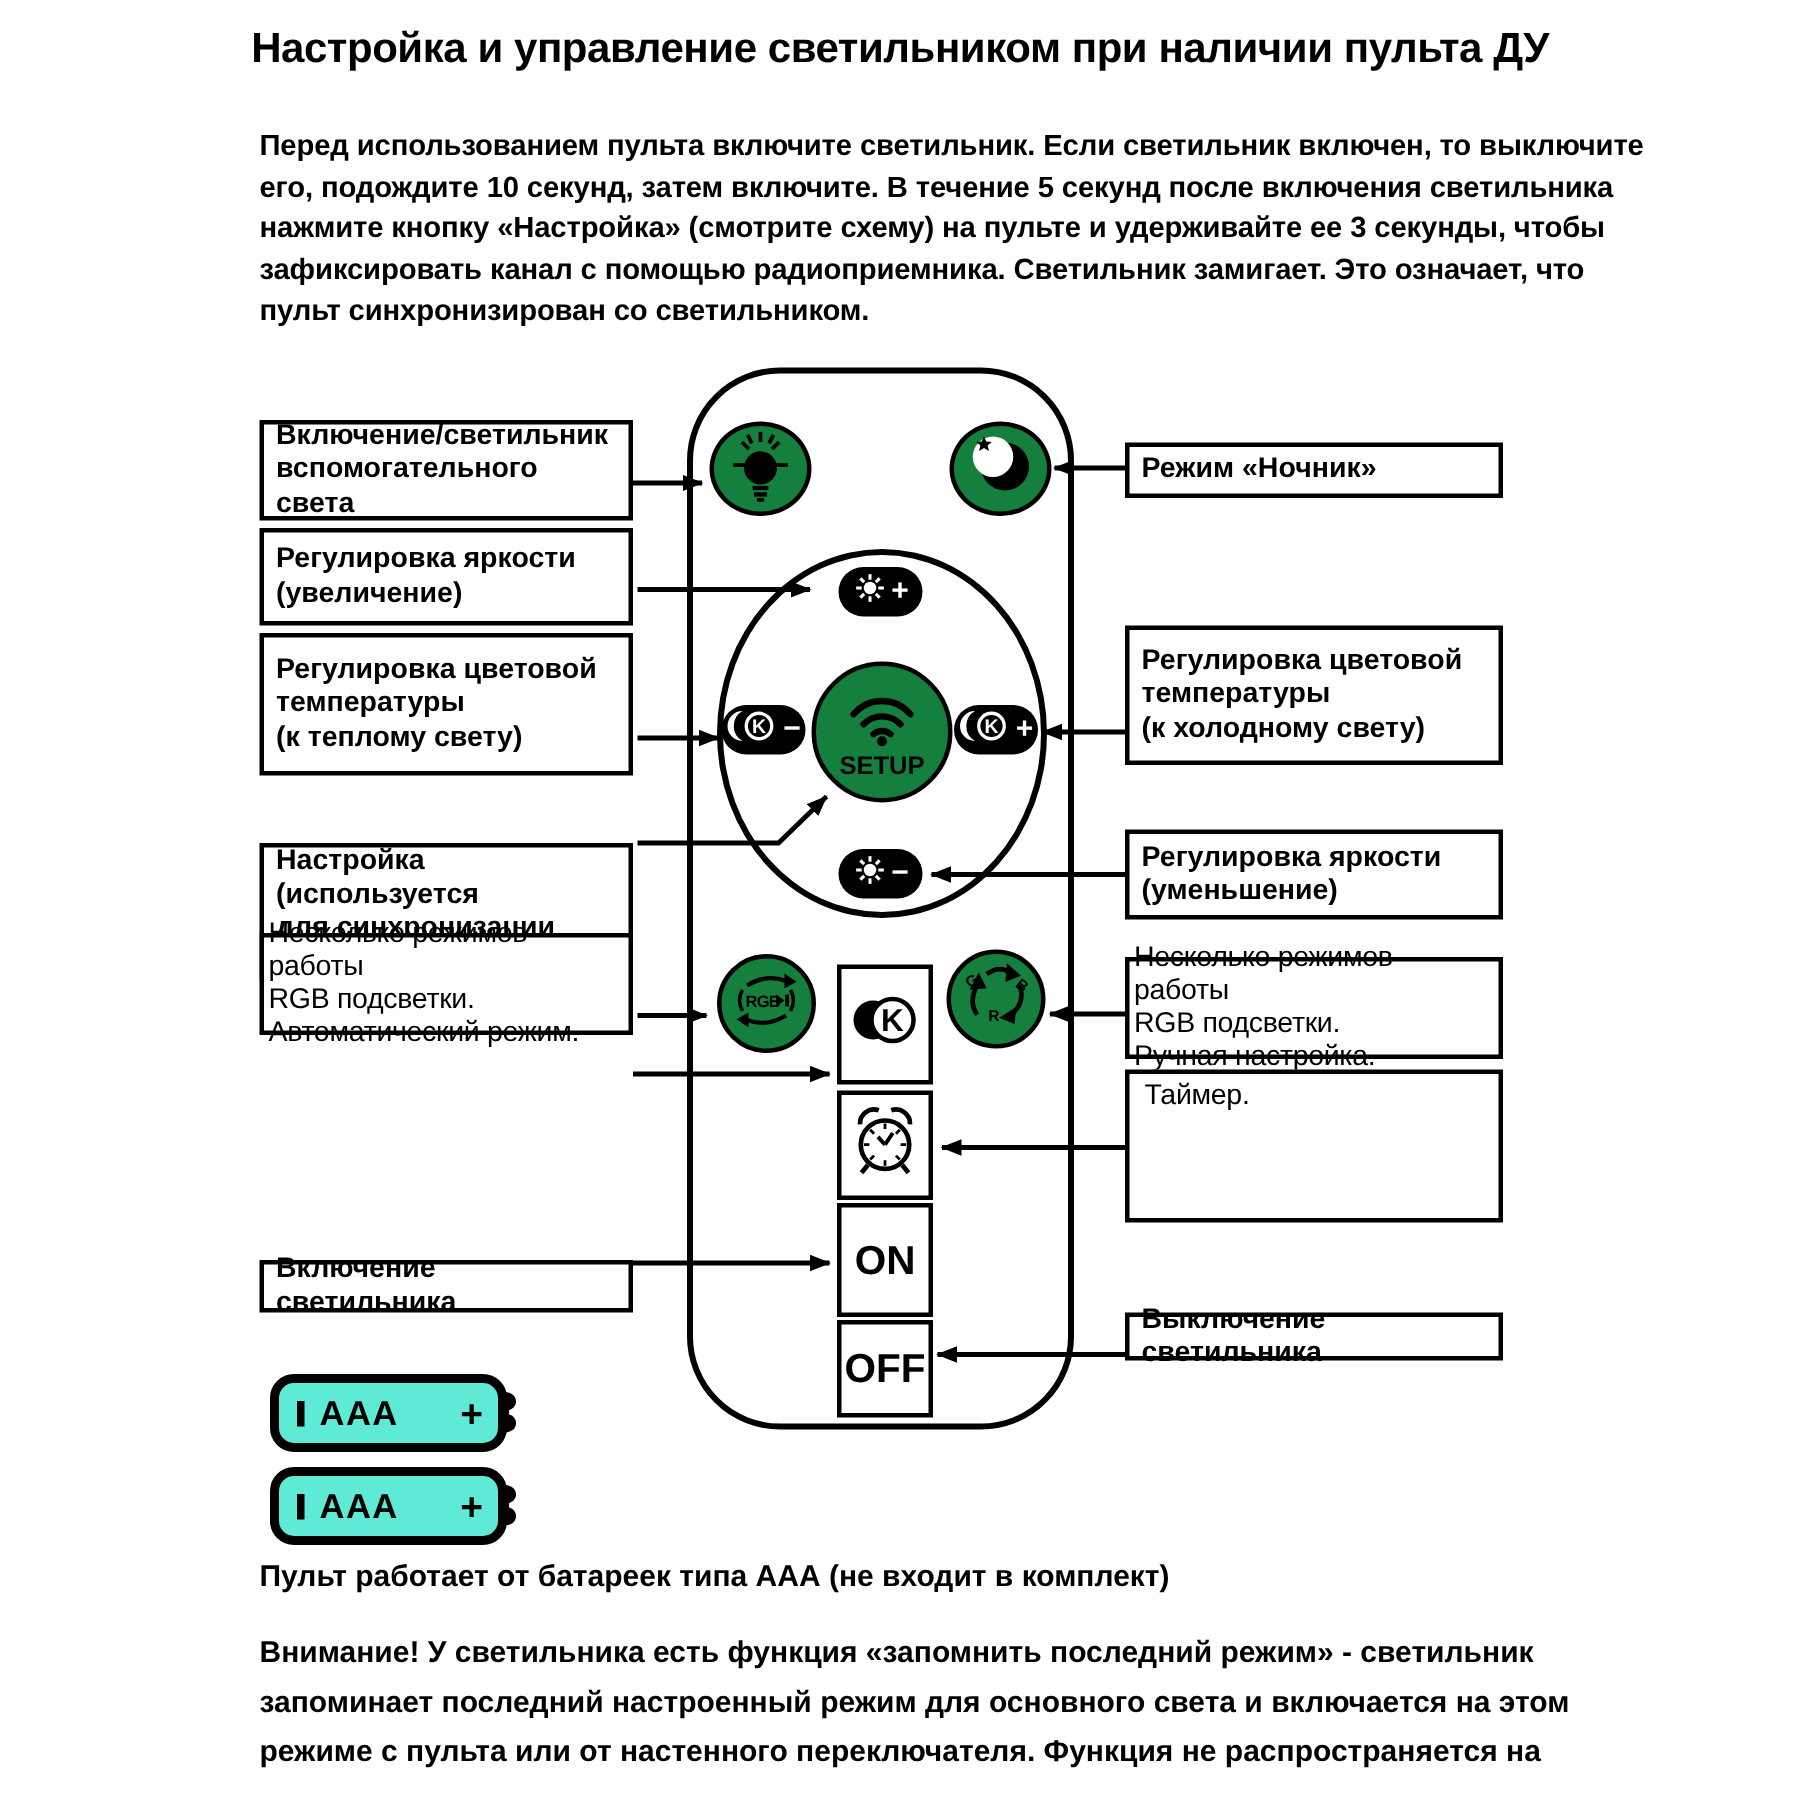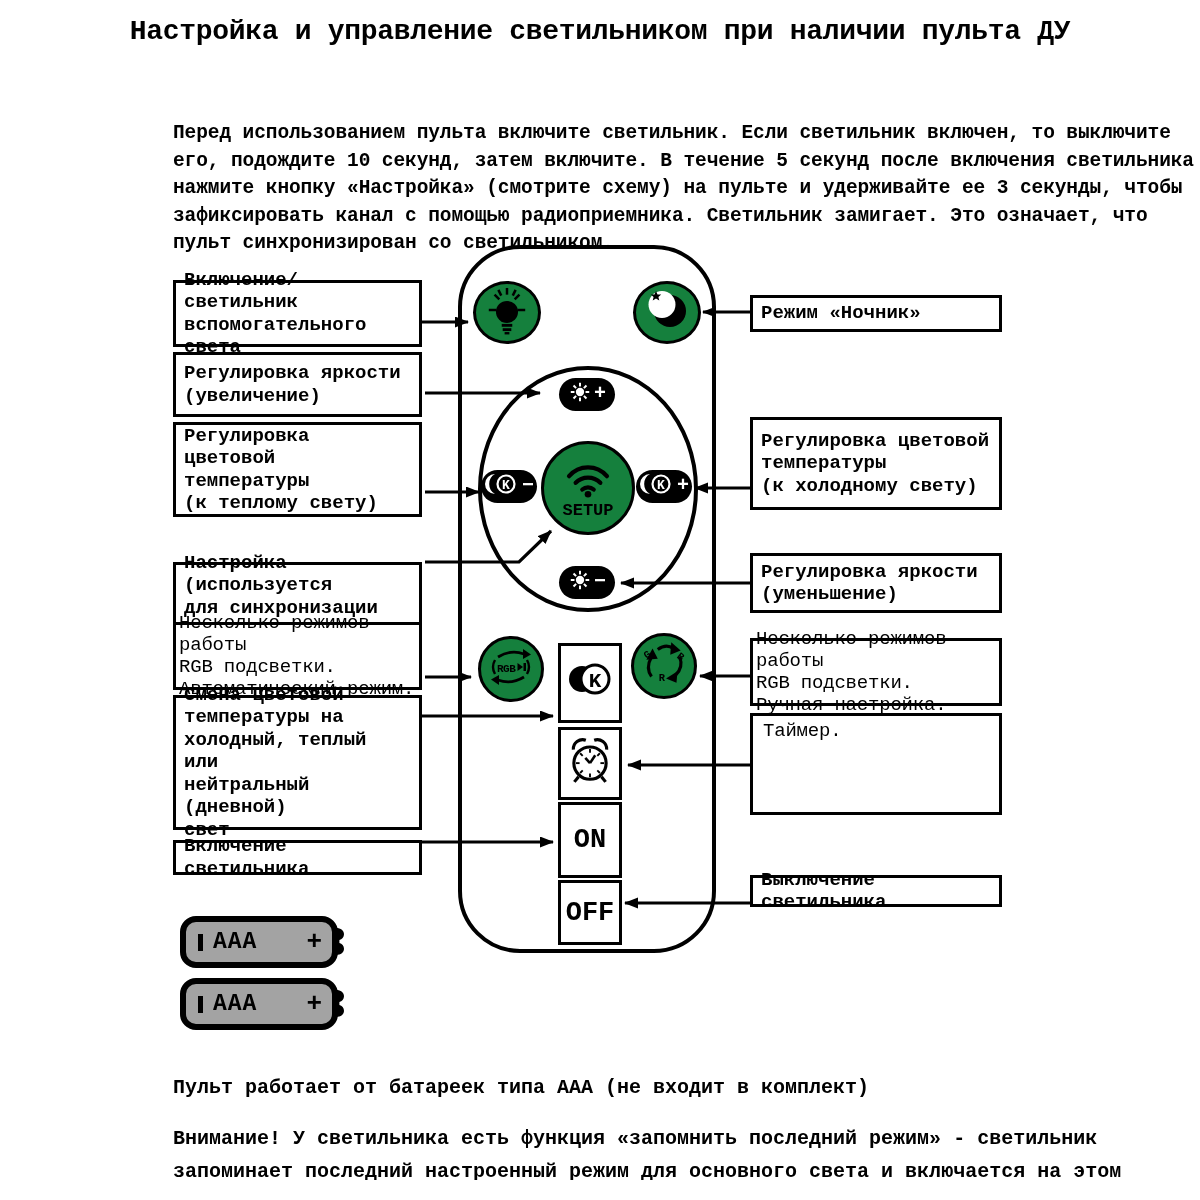--- a/index.html
+++ b/index.html
@@ -1,26 +1,26 @@
 <!DOCTYPE html>
 <html lang="ru"><head>
 <meta charset="utf-8">
 <style>
   html,body { margin:0; padding:0; background:#fff; }
   .page {
     position:relative; width:1200px; height:1180px; background:#fff; color:#000;
-    font-family:Liberation Mono, monospace; overflow:hidden;
+    font-family:Liberation Sans, sans-serif; overflow:hidden;
   }
   * { box-sizing:border-box; }
 
   .title {
     position:absolute; top:16px; left:0; width:1200px; text-align:center;
     font-size:28px; font-weight:bold; letter-spacing:-0.3px; white-space:nowrap;
   }
-  .para { position:absolute; white-space:pre-line; font-weight:bold;margin-top:36px; }
+  .para { position:absolute; white-space:pre-line; font-weight:bold; }
   #intro        { left:173px; top:84px;  font-size:19.5px; line-height:27.5px; letter-spacing:-0.1px; }
   #battery-note { left:173px; top:1040px; font-size:20px; }
   #warning      { left:173px; top:1086px; font-size:20px; line-height:33px; }
 
   
   .callout {
     position:absolute; border:3px solid #000; background:#fff;
     white-space:pre-line; font-size:19px; line-height:22.5px; font-weight:bold;
     display:flex; align-items:center; padding:2px 8px;
   }
@@ -66,21 +66,21 @@
     display:flex; align-items:center; justify-content:center; font-weight:bold; font-size:27px;
   }
   #sq-k     { top:643px; height:80px; }
   #sq-clock { top:727px; height:73px; }
   #sq-on    { top:802px; height:76px; }
   #sq-off   { top:880px; height:65px; }
 
   
   .battery {
     position:absolute; left:180px; width:158px; height:52px;
-    border:6px solid #000; border-radius:16px; background:#a3a3a3;
+    border:6px solid #000; border-radius:16px; background:#5eead4;
     display:flex; align-items:center;
   }
   #battery-1 { top:916px; }
   #battery-2 { top:978px; }
   .battery .term  { width:5px; height:17px; background:#000; margin-left:12px; }
   .battery .label { font-weight:bold; font-size:23px; margin-left:10px; letter-spacing:1px; }
   .battery .plus  { font-weight:bold; font-size:26px; margin-left:auto; margin-right:10px; }
   .battery .nub   { position:absolute; right:-15px; top:50%; transform:translateY(-50%); line-height:0; }
 
   #arrows { position:absolute; left:0; top:0; pointer-events:none; z-index:10; }
@@ -103,25 +103,20 @@
 (увеличение)</div>
   <div class="callout cleft" style="top:422px;height:95px;">Регулировка цветовой
 температуры
 (к теплому свету)</div>
   <div class="callout cleft" style="top:524px;height:92px;margin-top:38px;">Настройка (используется
 для синхронизации
 пульта и светильника)</div>
   <div class="callout cleft regular" style="top:622px;height:68px;">Несколько режимов работы
 RGB подсветки.
 Автоматический режим.</div>
-  <div class="callout cleft" style="top:695px;height:135px;">Смена цветовой
-температуры на
-холодный, теплый или
-нейтральный (дневной)
-свет</div>
   <div class="callout cright" style="top:295px;height:37px;">Режим «Ночник»</div>
 
   <div class="callout cleft" style="top:840px;height:35px;">Включение светильника</div>
   <div class="callout cright" style="top:417px;height:93px;">Регулировка цветовой
 температуры
 (к холодному свету)</div>
   <div class="callout cright" style="top:553px;height:60px;">Регулировка яркости
 (уменьшение)</div>
   <div class="callout cright regular" style="top:638px;height:68px;">Несколько режимов работы
 RGB подсветки.

